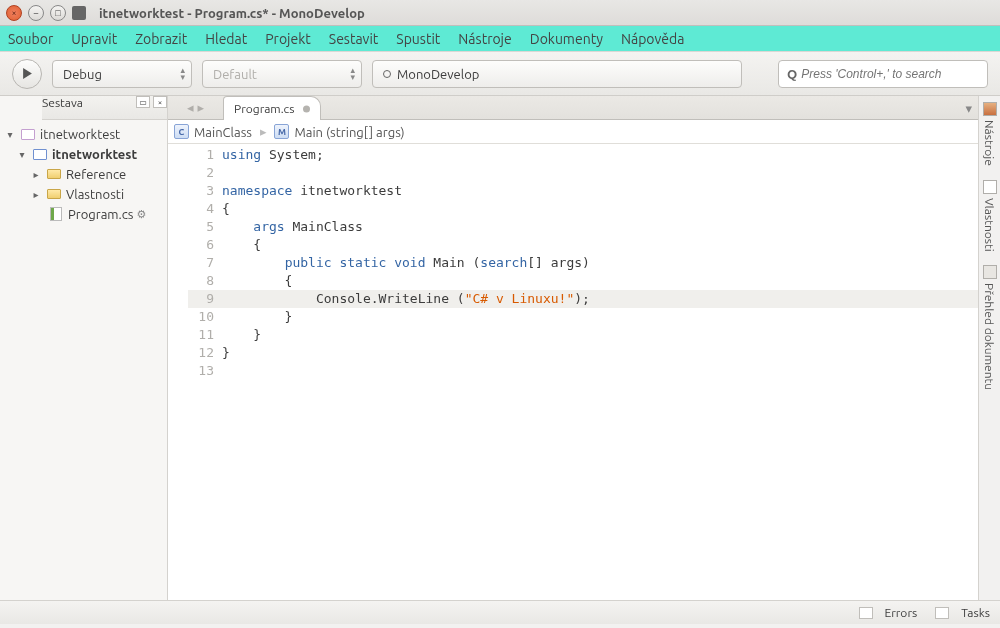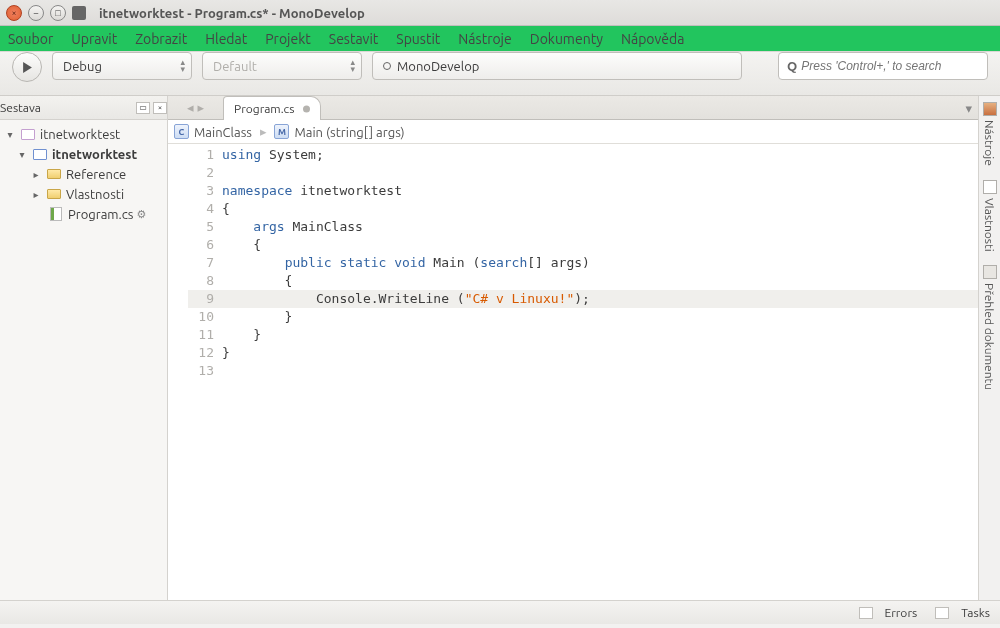--- a/index.html
+++ b/index.html
@@ -5,39 +5,39 @@
     * { box-sizing: border-box; margin: 0; padding: 0; }
     body { font-family: Ubuntu, "Segoe UI", sans-serif; font-size: 13px; color: #3c3c3c; background: #f2f1f0; width: 1000px; height: 628px; overflow: hidden; }
     
     .titlebar { height: 26px; background: linear-gradient(#e8e7e5, #dedcd9); display: flex; align-items: center; padding: 0 6px; border-bottom: 1px solid #c0bfbc; }
     .win-btn { width: 16px; height: 16px; border-radius: 50%; display: inline-flex; align-items: center; justify-content: center; margin-right: 6px; font-size: 9px; border: 1px solid #888; }
     .win-btn.close { background: radial-gradient(#f08060,#e06030); border-color:#b04020; color:#5a2010;}
     .win-btn.min, .win-btn.max { background: linear-gradient(#f5f4f2,#dcdad7); }
     .titlebar .title { margin-left: 9px; font-weight: bold; color: #555; }
     .titlebar .md-icon { width:14px; height:14px; background:#666; border-radius:2px; margin-right:4px; }
     
-    .menubar { height: 26px; display: flex; align-items: center; padding: 0 8px; background:#22c55e; border-bottom: 1px solid #dad8d4; }
+    .menubar { height: 26px; display: flex; align-items: center; padding: 0 8px; background:#5eead4; border-bottom: 1px solid #dad8d4; }
     .menubar span { margin-right: 18px; cursor: default; font-size: 14px; color:#444; }
     
-    .toolbar { height: 44px; display: flex; align-items: flex-start; padding: 0 12px; gap: 10px; background: linear-gradient(#f4f3f1,#e9e8e5); border-bottom:1px solid #cfcdc9;}
+    .toolbar { height: 44px; display: flex; align-items: center; padding: 0 12px; gap: 10px; background: linear-gradient(#f4f3f1,#e9e8e5); border-bottom:1px solid #cfcdc9;}
     .run-btn { width: 30px; height: 30px; border-radius: 50%; border:1px solid #b8b6b2; background: linear-gradient(#fdfdfc,#e6e5e2); display:flex; align-items:center; justify-content:center;}
     .run-btn svg { width:11px; height:11px; }
     .combo { height: 28px; border:1px solid #c0beba; border-radius:4px; background: linear-gradient(#fdfdfc,#eeedeb); display:flex; align-items:center; padding: 0 24px 0 10px; position:relative; font-size:13px;}
     .combo.disabled { color:#b0aeaa;}
     .combo .arrows { position:absolute; right:6px; font-size:9px; color:#888; line-height:7px;}
     .target-combo { width: 370px; }
     .target-combo .circ { width:8px; height:8px; border:1.5px solid #666; border-radius:50%; margin-right:6px;}
     .search-box { flex:1; max-width:210px; margin-left:auto; height:28px; border:1px solid #c0beba; border-radius:4px; background:#fff; display:flex; align-items:center; padding:0 8px;}
     .search-box input { border:none; outline:none; flex:1; font-size:12px; font-style:italic; color:#999;}
     .search-box .mag { margin-right:4px; color:#666; font-weight:bold;}
     
     .main-area { display:flex; height: 504px; }
     
     .left-panel { width: 168px; background:#f7f6f4; border-right:1px solid #d4d2ce; display:flex; flex-direction:column;}
-    .panel-header { height:24px; display:flex; align-items:center; padding: 0 0; font-size:12px; background: linear-gradient(#f3f2ef,#e9e8e5); border-bottom:1px solid #d4d2ce;}
+    .panel-header { height:24px; display:flex; align-items:flex-start; padding: 0 0; font-size:12px; background: linear-gradient(#f3f2ef,#e9e8e5); border-bottom:1px solid #d4d2ce;margin-left:42px;}
     .panel-header .title { flex:1;}
     .panel-header .headbtn { width:14px; height:12px; border:1px solid #c0beba; background:#fff; margin-left:3px; font-size:8px; display:flex; align-items:center; justify-content:center;}
     .tree { padding: 4px 0; font-size:13px;}
     .tree-row { display:flex; align-items:center; height:20px; padding-left: 4px; white-space:nowrap;}
     .tree-row .exp { width:12px; text-align:center; font-size:10px; color:#666;}
     .tree-row .icon { width:16px; height:14px; margin:0 4px; display:inline-flex; align-items:center; justify-content:center;}
     .folder-p { width:14px; height:11px; border:1px solid #c49fd0; background:#fff; border-radius:1px;}
     .folder-b { width:14px; height:11px; border:1px solid #7090d0; background:#fff; border-radius:1px;}
     .folder-y { width:14px; height:10px; background:linear-gradient(#ffe9a7,#f0cf70); border:1px solid #c9a648; border-radius:1px;}
     .file-cs { width:12px; height:14px; background: linear-gradient(90deg,#6fa84b 0 30%,#fff 30%); border:1px solid #bbb;}

